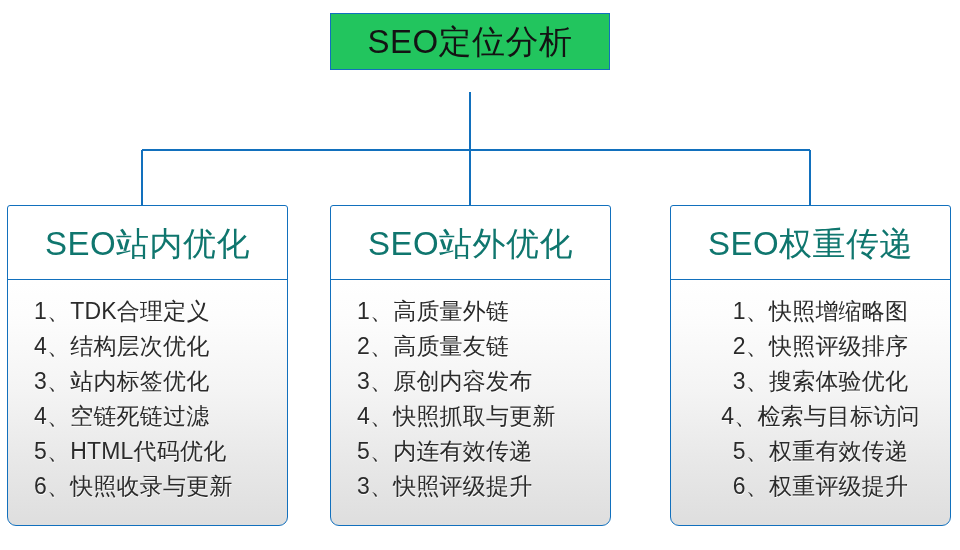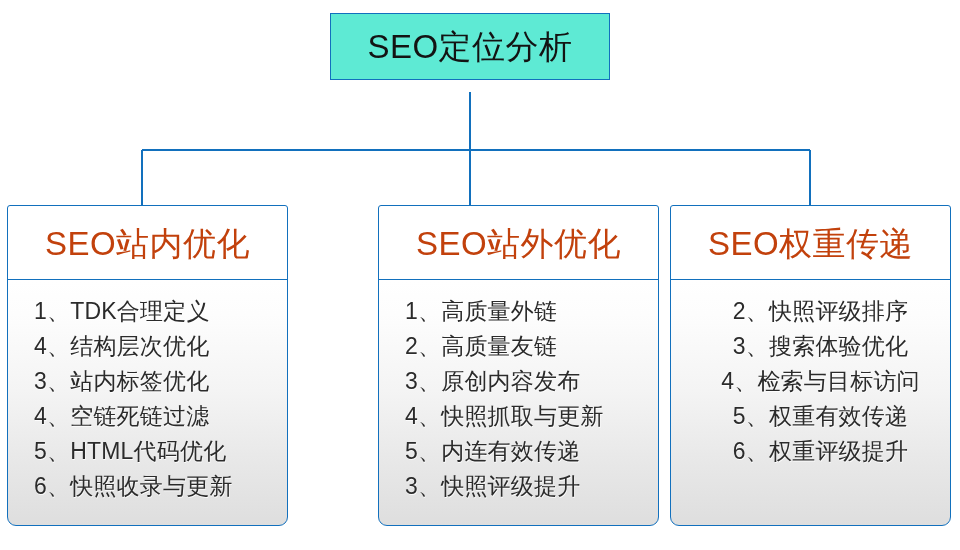--- a/index.html
+++ b/index.html
@@ -29,62 +29,62 @@
     height: 550px;
     pointer-events: none;
   }
 
   
   .root-box {
     position: absolute;
     left: 330px;
     top: 13px;
     width: 280px;
-    height: 67px;
+    height: 57px;
     box-sizing: border-box;
     border: 1.6px solid #1270bd;
-    background: #5eead4;
+    background: #22c55e;
     display: flex;
     align-items: center;
     justify-content: center;
   }
   .root-title {
     font-size: 33px;
     font-weight: 400;
     letter-spacing: 0.5px;
     color: #131313;
     line-height: 1;
     white-space: nowrap;
   }
 
   
   .column {
     position: absolute;
     top: 205px;
     width: 281px;
   }
   .column.c0 { left: 7px; }
-  .column.c1 { left: 330px; margin-left: 48px; }
+  .column.c1 { left: 330px; }
   .column.c2 { left: 670px; text-align: center; }
 
   .col-header {
     box-sizing: border-box;
     width: 100%;
     height: 76px;
     border: 1.6px solid #1270bd;
     background: #ffffff;
     display: flex;
     align-items: center;
     justify-content: center;
     border-radius: 3px 3px 0 0;
   }
   .col-header-title {
     font-size: 33px;
     font-weight: 400;
-    color: #c2410c;
+    color: #0f766e;
     line-height: 1;
     white-space: nowrap;
     letter-spacing: 0.5px;
   }
 
   .col-body {
     box-sizing: border-box;
     width: 100%;
     height: 247px;
     margin-top: -1.6px;
@@ -162,20 +162,21 @@
       </ul>
     </div>
   </div>
 
   <div class="column c2">
     <div class="col-header">
       <span class="col-header-title">SEO权重传递</span>
     </div>
     <div class="col-body">
       <ul class="col-list">
+        <li>1、快照增缩略图</li>
         <li>2、快照评级排序</li>
         <li>3、搜索体验优化</li>
         <li>4、检索与目标访问</li>
         <li>5、权重有效传递</li>
         <li>6、权重评级提升</li>
       </ul>
     </div>
   </div>
 
 </div>

